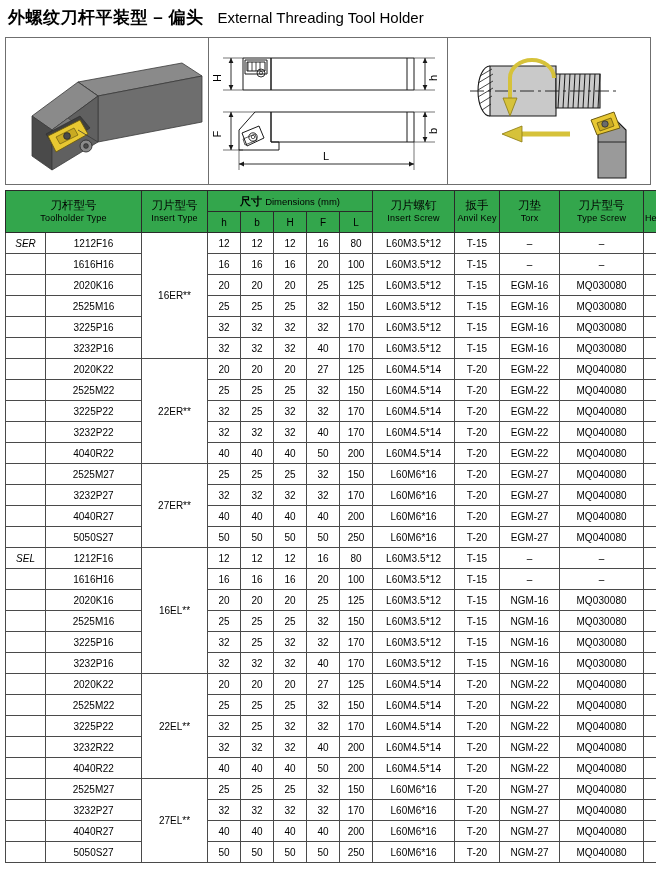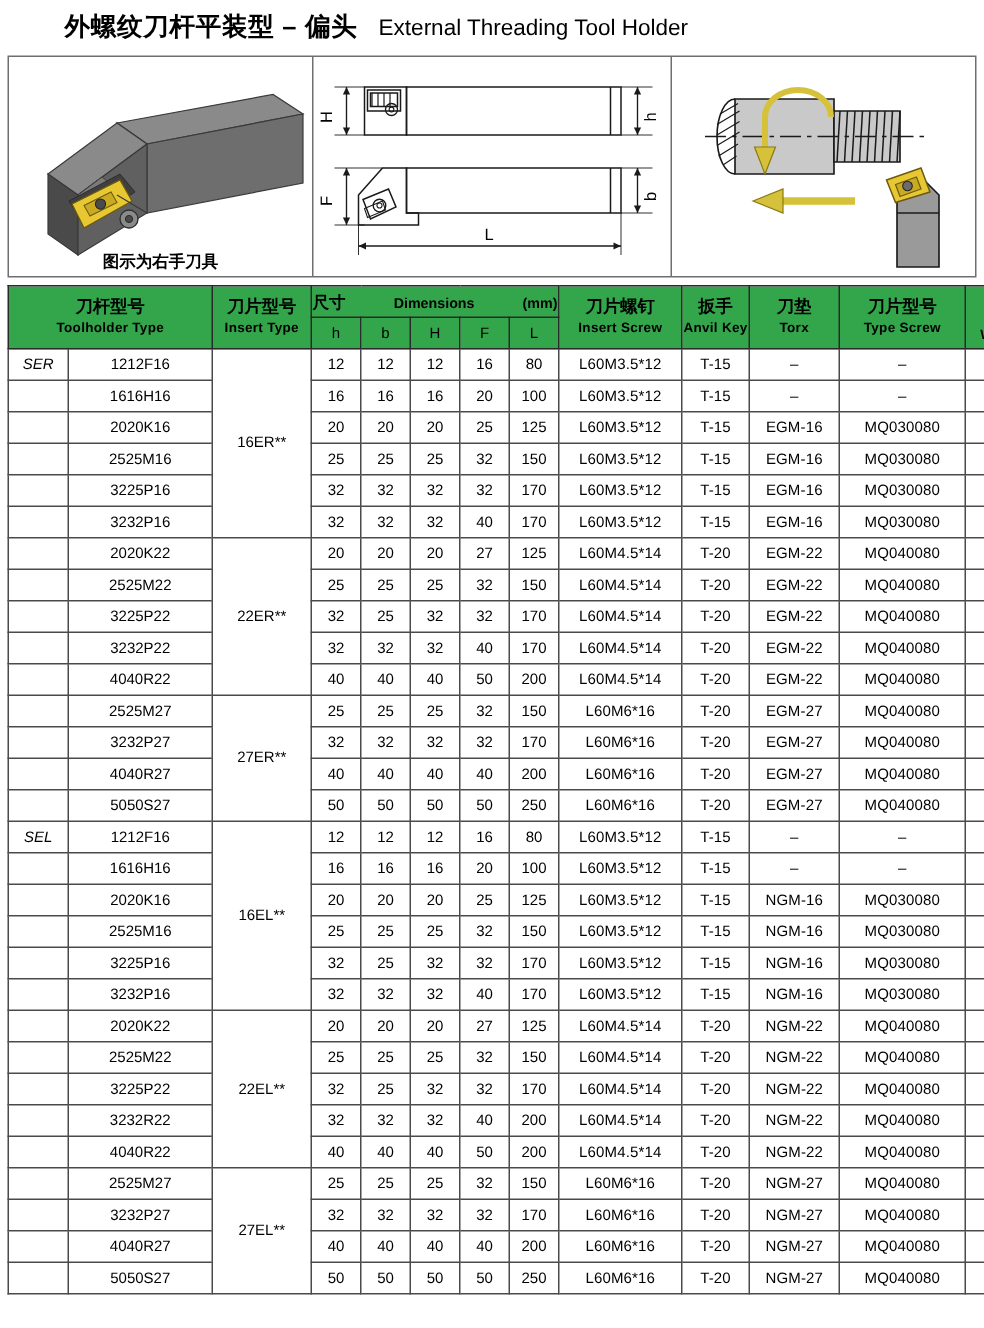--- a/index.html
+++ b/index.html
@@ -10,21 +10,20 @@
     background: #ffffff;
     font-family: "Liberation Sans", "DejaVu Sans", sans-serif;
     color: #000;
     overflow: hidden;
   }
 
   
   .title-bar {
     padding: 6px 0 4px 8px;
     white-space: nowrap;
-    margin-left: 35px;
   }
   .title-cn {
     font-size: 17px;
     font-weight: 700;
     letter-spacing: 0.5px;
   }
   .title-en {
     font-size: 15px;
     font-weight: 400;
     margin-left: 14px;
@@ -74,35 +73,35 @@
     background: #fff;
   }
   table.spec thead th {
     background: #33a64c;
     color: #000;
     border-color: #2a2a2a;
   }
   .th-cn {
     display: block;
     font-size: 11.5px;
-    font-weight: 700;
+    font-weight: 400;
     line-height: 1.15;
   }
   .th-en {
     display: block;
     font-size: 9px;
-    font-weight: 700;
+    font-weight: 400;
     line-height: 1.2;
     letter-spacing: 0.2px;
   }
   .th-dim {
     font-size: 11px;
     font-weight: 700;
   }
-  .th-dim .en { font-weight: 700; font-size: 9.5px; margin-left: 29px; }
+  .th-dim .en { font-weight: 400; font-size: 9.5px; }
   .th-sub { font-size: 10.5px; font-weight: 400; background: #33a64c; }
 
   td.hand {
     font-size: 10.5px;
     border-left: none;
     border-right-color: #4a4a4a;
     font-style: italic;
   }
   td.model {
     text-align: left;
@@ -158,21 +157,20 @@
       <polygon points="40,96 74,78 84,90 50,112" fill="#3f3f3f" stroke="#2a2a2a" stroke-width="0.6"></polygon>
 
       <polygon points="42,98 74,82 82,96 50,114" fill="#e8c832" stroke="#6b5a10" stroke-width="0.9"></polygon>
       <polygon points="50,99 68,90 72,97 54,106" fill="#c9aa22" stroke="#6b5a10" stroke-width="0.7"></polygon>
       <circle cx="61" cy="98" r="3.4" fill="#4a4a4a" stroke="#222" stroke-width="0.7"></circle>
 
       <circle cx="80" cy="108" r="6" fill="#8a8a8a" stroke="#2f2f2f" stroke-width="0.9"></circle>
       <circle cx="80" cy="108" r="2.4" fill="#4a4a4a" stroke="#222" stroke-width="0.6"></circle>
       <line x1="72" y1="92" x2="92" y2="104" stroke="#3a3a3a" stroke-width="0.8"></line>
     </svg>
-    <div class="fig-caption">图示为右手刀具</div>
   </div>
 
   <div class="fig fig-draw">
     <svg width="239" height="147" viewBox="0 0 239 147">
       <g stroke="#1a1a1a" fill="none" stroke-width="1">
 
         <path d="M62,20 L205,20 L205,52 L62,52 Z"></path>
 
         <path d="M34,20 L62,20 L62,52 L34,52 Z"></path>
 

